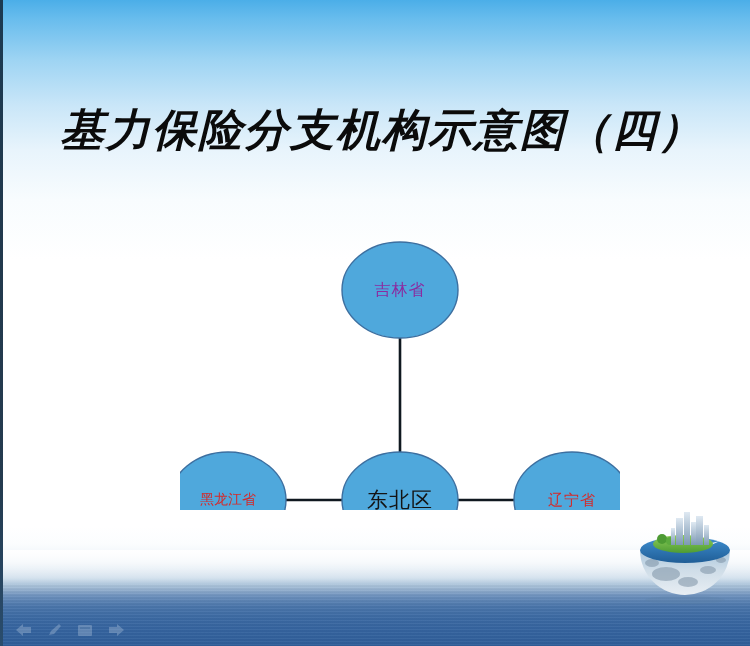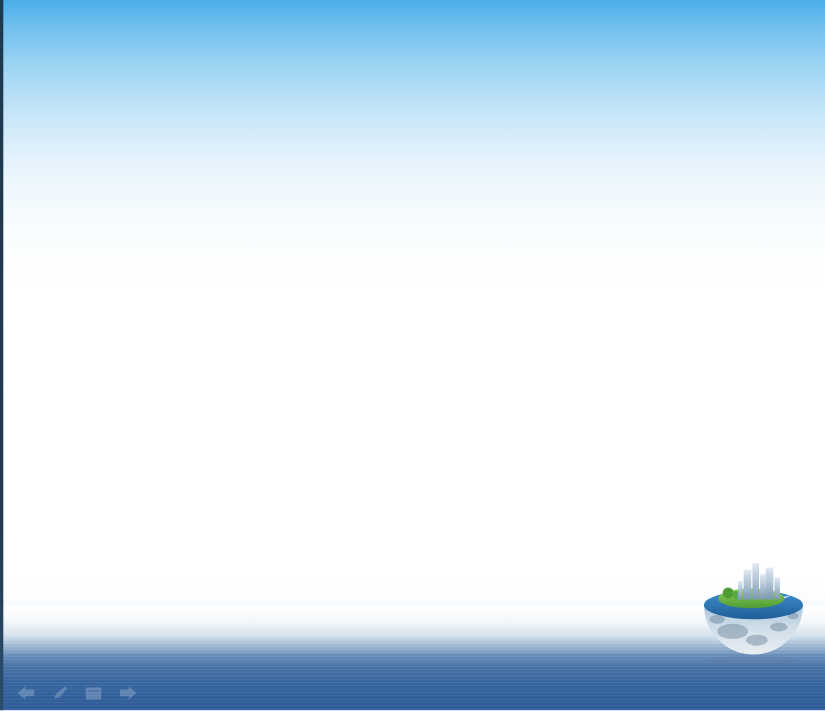--- a/index.html
+++ b/index.html
@@ -115,21 +115,42 @@
 <body>
 
 <div class="slide">
 
   <div class="sky"></div>
   <div class="sea"></div>
   <div class="sea-ripples"></div>
   <div class="sea-haze"></div>
   <div class="edge-left"></div>
 
-
+  <div class="title">基力保险分支机构示意图（四）</div>
+
+  <div class="diagram">
+    <svg width="440" height="320" viewBox="0 0 440 320">
+
+      <line x1="220" y1="100" x2="220" y2="310" stroke="#101820" stroke-width="2.6"></line>
+      <line x1="48" y1="310" x2="392" y2="310" stroke="#101820" stroke-width="2.6"></line>
+      <line x1="220" y1="310" x2="220" y2="520" stroke="#101820" stroke-width="2.6"></line>
+
+      <ellipse cx="220" cy="100" rx="58" ry="48" fill="#4FA8DC" stroke="#3C6FA0" stroke-width="1.4"></ellipse>
+      <ellipse cx="48" cy="310" rx="58" ry="48" fill="#4FA8DC" stroke="#3C6FA0" stroke-width="1.4"></ellipse>
+      <ellipse cx="220" cy="310" rx="58" ry="48" fill="#4FA8DC" stroke="#3C6FA0" stroke-width="1.4"></ellipse>
+      <ellipse cx="392" cy="310" rx="58" ry="48" fill="#4FA8DC" stroke="#3C6FA0" stroke-width="1.4"></ellipse>
+      <ellipse cx="220" cy="520" rx="58" ry="48" fill="#4FA8DC" stroke="#3C6FA0" stroke-width="1.4"></ellipse>
+    </svg>
+
+    <span class="node-label lbl-purple" style="left:220px;top:100px;">吉林省</span>
+    <span class="node-label lbl-red-small" style="left:48px;top:310px;">黑龙江省</span>
+    <span class="node-label lbl-center" style="left:220px;top:310px;">东北区</span>
+    <span class="node-label lbl-red" style="left:392px;top:310px;">辽宁省</span>
+
+  </div>
 
   <div class="logo">
     <svg width="118" height="96" viewBox="0 0 118 96">
       <defs>
         <linearGradient id="gSeaTop" x1="0" y1="0" x2="0" y2="1">
           <stop offset="0%" stop-color="#3f8fd0"></stop>
           <stop offset="100%" stop-color="#1f5d96"></stop>
         </linearGradient>
         <linearGradient id="gGlobe" x1="0" y1="0" x2="0" y2="1">
           <stop offset="0%" stop-color="#a9c6dd"></stop>

